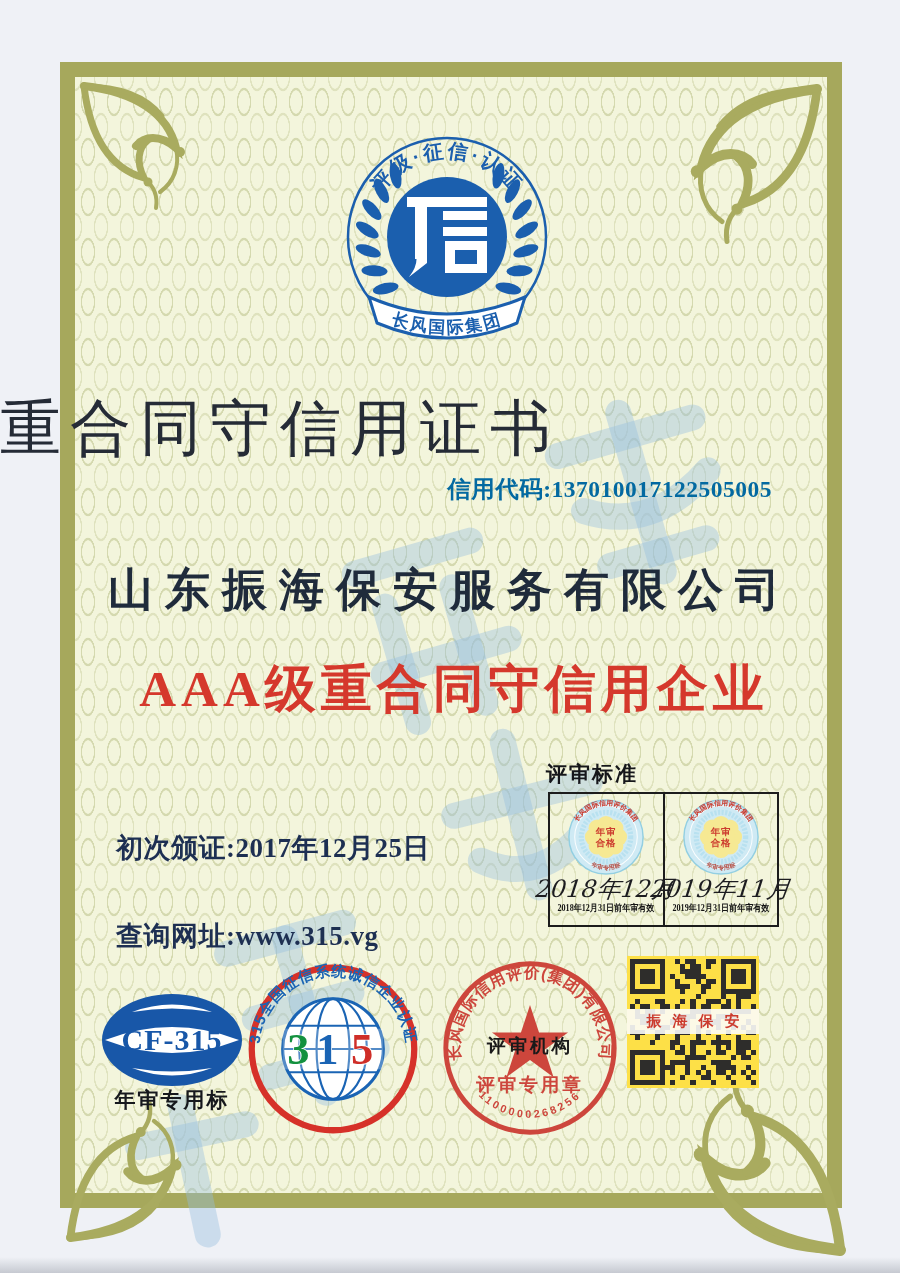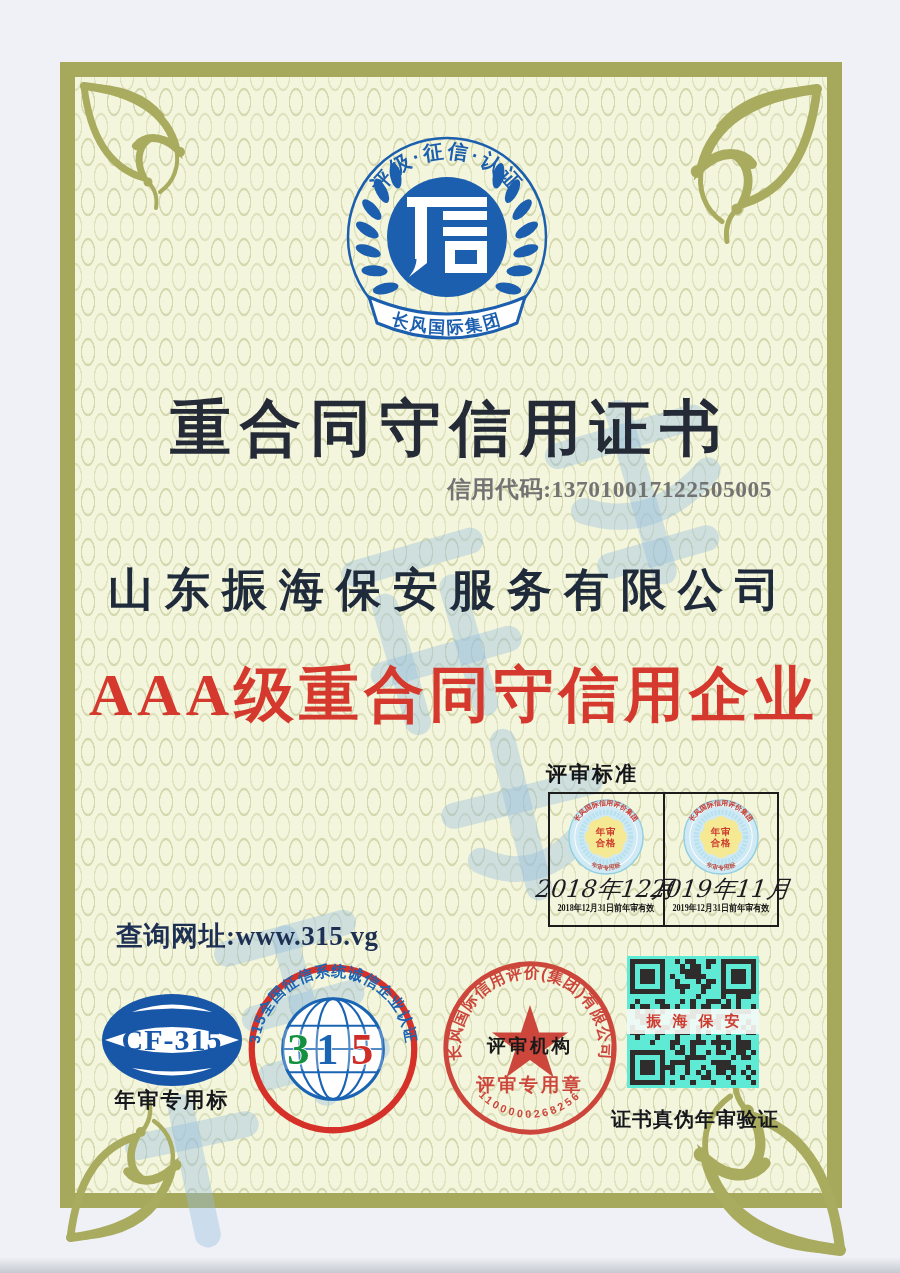--- a/index.html
+++ b/index.html
@@ -8,37 +8,37 @@
   .band{position:absolute;left:60px;top:62px;width:782px;height:1146px;background:#a6a85c;}
   .inner{position:absolute;left:75px;top:77px;width:752px;height:1116px;background-color:#f3f5dc;
      background-image:
        radial-gradient(ellipse 10px 20px at 13px 25px, rgba(0,0,0,0) 57%, rgba(150,160,82,.33) 60%, rgba(150,160,82,.33) 70%, rgba(0,0,0,0) 73%),
        radial-gradient(ellipse 10px 20px at 13px 25px, rgba(0,0,0,0) 57%, rgba(150,160,82,.22) 60%, rgba(150,160,82,.22) 70%, rgba(0,0,0,0) 73%);
      background-size:26px 50px;background-position:0 0,13px 25px;}
   .layer{position:absolute;left:0;top:0;width:900px;height:1273px;pointer-events:none;}
   .abs{position:absolute;}
   .sans-b{font-family:"Liberation Sans","DejaVu Sans",sans-serif;font-weight:bold;}
   .serif-b{font-family:"Liberation Serif","DejaVu Serif",serif;font-weight:bold;}
-  .title{left:0;right:0;top:388px;text-align:center;font-size:61px;letter-spacing:9px;
-         color:#252b36;font-weight:700;}
-  .credit{right:128px;top:473px;font-size:23.5px;color:#737373;letter-spacing:.5px;}
+  .title{left:0;right:0;top:388px;text-align:left;font-size:61px;letter-spacing:9px;
+         color:#252b36;font-weight:400;}
+  .credit{right:128px;top:473px;font-size:23.5px;color:#0369a1;letter-spacing:.5px;}
   .company{left:0;right:0;top:560px;text-align:center;font-size:45px;letter-spacing:12px;color:#1f2b3b;}
-  .award{left:0;right:0;top:655px;text-align:center;font-size:60px;letter-spacing:5px;color:#d5382c;font-weight:900;padding-left:8px;}
+  .award{left:0;right:0;top:655px;text-align:center;font-size:51px;letter-spacing:5px;color:#d5382c;font-weight:900;padding-left:8px;}
   .detail{left:116px;font-size:27px;color:#1d2f52;letter-spacing:.5px;white-space:nowrap;}
   .ar-title{left:546px;top:760px;font-size:21px;letter-spacing:2px;color:#15161a;}
   .ar-table{left:548px;top:792px;width:227px;height:131px;border:2px solid #1c1c1c;display:flex;background:rgba(255,255,255,.0);}
   .ar-cell{flex:1;display:flex;flex-direction:column;align-items:center;padding-top:3px;min-width:0;}
   .ar-cell + .ar-cell{border-left:2px solid #1c1c1c;}
   .stamp{width:80px;height:80px;}
   .hand{font-family:"DejaVu Serif","Liberation Serif",serif;font-style:italic;font-size:24px;color:#1c1c20;
         transform:skewX(-7deg);line-height:24px;white-space:nowrap;}
   .fine{font-size:9.5px;font-weight:bold;color:#141414;white-space:nowrap;transform:scaleX(.85);
         font-family:"Liberation Serif",serif;margin-top:1px;}
   .cf-caption{left:97px;top:1086px;width:150px;text-align:center;font-size:21px;letter-spacing:2px;color:#16181d;}
-  .qr-wrap{left:627px;top:956px;width:132px;height:132px;background:#5eead4;}
+  .qr-wrap{left:627px;top:956px;width:132px;height:132px;background:#fde047;}
   #qr{position:absolute;left:3px;top:3px;width:126px;height:126px;display:grid;
       grid-template-columns:repeat(25,1fr);grid-template-rows:repeat(25,1fr);}
   #qr i{display:block;}
   #qr i.f{background:#2e2d2b;}
   .qr-overlay{position:absolute;left:0;right:0;top:53px;height:25px;background:rgba(252,252,248,.9);
       display:flex;align-items:center;justify-content:center;}
   .qr-overlay span{font-size:15px;font-weight:bold;color:#cc3b2e;letter-spacing:11px;text-indent:11px;
       font-family:"Liberation Serif",serif;}
   .qr-caption{left:600px;top:1106px;width:190px;text-align:center;font-size:20px;letter-spacing:1px;color:#15171c;}
   .bottom-shadow{position:absolute;left:0;right:0;bottom:0;height:16px;
@@ -176,20 +176,21 @@
     <text font-size="17" fill="#1b5fae" letter-spacing="2" font-family="Liberation Sans,sans-serif">
       <textPath href="#embBan" startOffset="50%" text-anchor="middle">长风国际集团</textPath>
     </text>
   </svg>
 
   <div class="abs title sans-b" style="z-index:4">重合同守信用证书</div>
   <div class="abs credit serif-b" style="z-index:4">信用代码:137010017122505005</div>
   <div class="abs company sans-b" style="z-index:4">山东振海保安服务有限公司</div>
   <div class="abs award serif-b" style="z-index:4">AAA级重合同守信用企业</div>
 
+  <div class="abs detail serif-b" style="top:830px;z-index:4">初次颁证:2017年12月25日</div>
   <div class="abs detail serif-b" style="top:918px;z-index:4">查询网址:www.315.vg</div>
 
   <div class="abs ar-title sans-b" style="z-index:4">评审标准</div>
   <div class="abs ar-table" style="z-index:4">
     <div class="ar-cell">
       <svg class="stamp" viewBox="-55 -55 110 110">
         <defs>
           <path id="s1t" d="M -40 22 A 45 45 0 1 1 40 22"></path>
           <path id="s1b" d="M -33 30 A 44 44 0 0 0 33 30"></path>
         </defs>
@@ -928,16 +929,15 @@
         <i class="f"></i>
         <i></i>
         <i></i>
         <i></i>
         <i class="f"></i>
       </div>
     <div class="qr-overlay">
       <span>振海保安</span>
     </div>
   </div>
-  <div class="abs qr-caption serif-b" style="z-index:4">证书真伪年审验证</div>
 
   <div class="bottom-shadow" style="z-index:5"></div>
 </div>
 
 </body></html>

